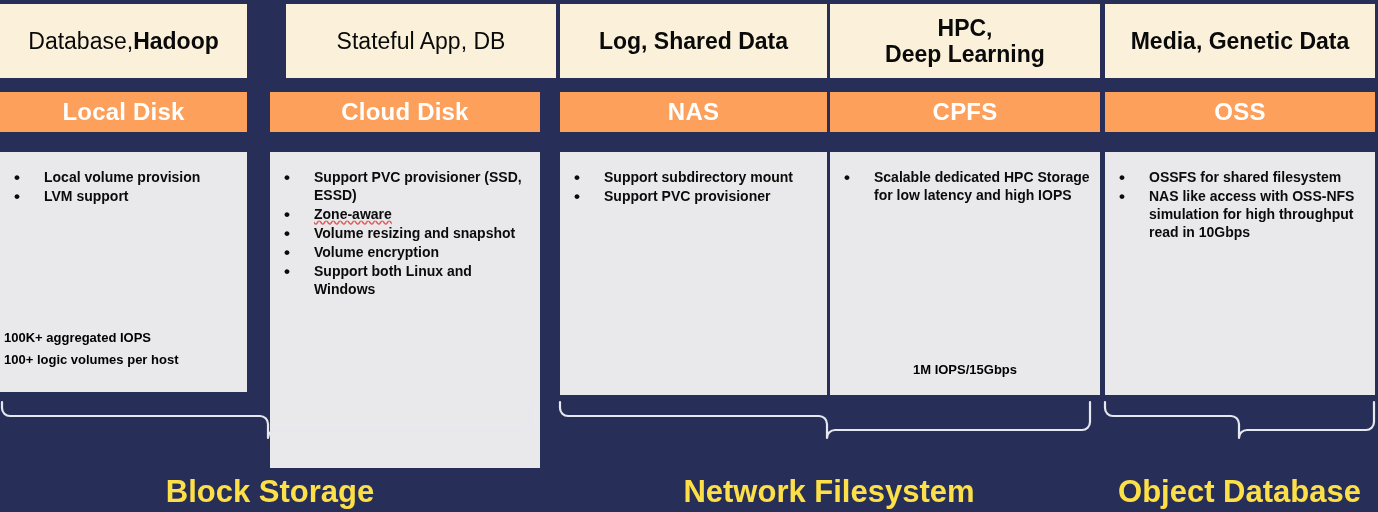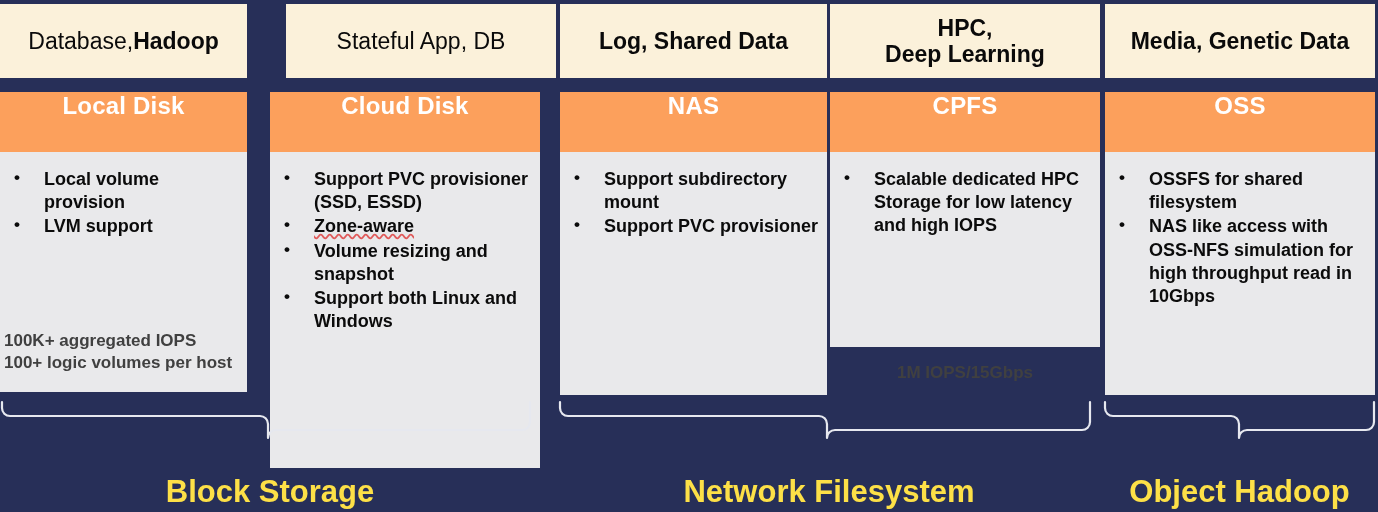--- a/index.html
+++ b/index.html
@@ -22,57 +22,57 @@
     color: #0a0a0a;
     font-size: 23px;
     line-height: 1.15;
     padding: 2px 6px;
   }
   .usecase .b { font-weight: bold; }
   .usecase.allbold { font-weight: bold; }
 
   
   .product {
-    position: absolute; top: 92px; height: 60px;
+    position: absolute; top: 92px; height: 40px;
     background: #fca05c;
-    display: flex; justify-content: center;
+    display: flex; align-items: center; justify-content: center;
     color: #ffffff; font-weight: bold; font-size: 24px;
     letter-spacing: .2px;
   }
 
   
   .panel {
     position: absolute; top: 152px;
     background: #e9e9eb;
     padding: 16px 8px 6px 4px;
   }
   ul.bullets { list-style: none; }
   ul.bullets li {
     position: relative;
     padding-left: 40px;
     font-weight: bold;
-    font-size: 18px;
+    font-size: 14px;
     line-height: 1.29;
     color: #0b0b0b;
     margin-bottom: 1px;
   }
   ul.bullets li::before {
     content: "\2022";
     position: absolute; left: 10px; top: -1px;
     font-size: 17px;
   }
   .squiggle {
     text-decoration: underline wavy #e05a5a;
     text-decoration-skip-ink: none;
   }
   .metric {
     position: absolute;
-    color: #404040;
+    color: #000000;
     font-weight: bold;
-    font-size: 17px;
+    font-size: 13px;
     line-height: 1.28;
     white-space: nowrap;
   }
 
   
   .brace { position: absolute; }
   .brace svg { display: block; }
 
   
   .category {
@@ -112,20 +112,21 @@
       <span>Stateful App, DB</span>
     </div>
     <div class="product" style="left:270px; width:270px;">
       <span>Cloud Disk</span>
     </div>
     <div class="panel" style="left:270px; width:270px; height:316px;">
       <ul class="bullets">
         <li>Support PVC provisioner (SSD, ESSD)</li>
         <li><span class="squiggle">Zone-aware</span></li>
         <li>Volume resizing and snapshot</li>
+        <li>Volume encryption</li>
         <li>Support both Linux and Windows</li>
       </ul>
     </div>
   </div>
 
   <div class="column">
     <div class="usecase allbold" style="left:560px; width:267px;">
       <span>Log, Shared Data</span>
     </div>
     <div class="product" style="left:560px; width:267px;">
@@ -140,21 +141,21 @@
   </div>
 
   <div class="column">
     <div class="usecase allbold" style="left:830px; width:270px; flex-direction:column;">
       <span>HPC,</span>
       <span>Deep Learning</span>
     </div>
     <div class="product" style="left:830px; width:270px;">
       <span>CPFS</span>
     </div>
-    <div class="panel" style="left:830px; width:270px; height:195px;">
+    <div class="panel" style="left:830px; width:270px; height:243px;">
       <ul class="bullets">
         <li>Scalable dedicated HPC Storage for low latency and high IOPS</li>
       </ul>
       <div class="metric" style="left:0px; top:210px; width:270px; text-align:center;">1M IOPS/15Gbps</div>
     </div>
   </div>
 
   <div class="column">
     <div class="usecase allbold" style="left:1105px; width:270px;">
       <span>Media, Genetic Data</span>
@@ -183,15 +184,15 @@
   </div>
 
   <div class="brace" style="left:1103px; top:400px; width:273px; height:48px;">
     <svg width="273" height="48" viewBox="0 0 273 48" fill="none" xmlns="http://www.w3.org/2000/svg" aria-hidden="true">
       <path d="M2 2 v6 a8 8 0 0 0 8 8 h118 a8 8 0 0 1 8 8 v14 a-8 -8 0 0 1 8 -8 h119 a8 8 0 0 0 8 -8 v-20" stroke="#e6e8ef" stroke-width="2.2" fill="none" stroke-linecap="round" stroke-linejoin="round"></path>
     </svg>
   </div>
 
   <div class="category" style="left:0px; top:474px; width:540px;">Block Storage</div>
   <div class="category" style="left:558px; top:474px; width:542px;">Network Filesystem</div>
-  <div class="category" style="left:1103px; top:474px; width:273px;">Object Hadoop</div>
+  <div class="category" style="left:1103px; top:474px; width:273px;">Object Database</div>
 
 </div>
 
 </body></html>

